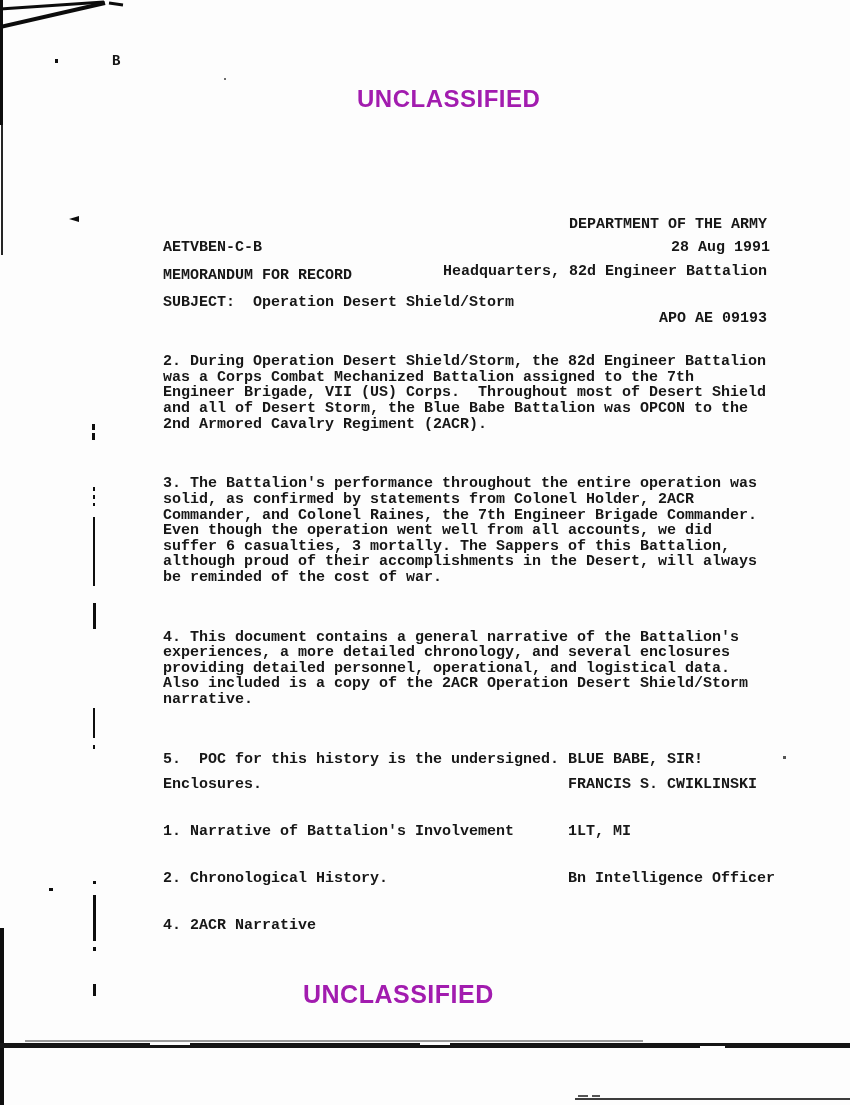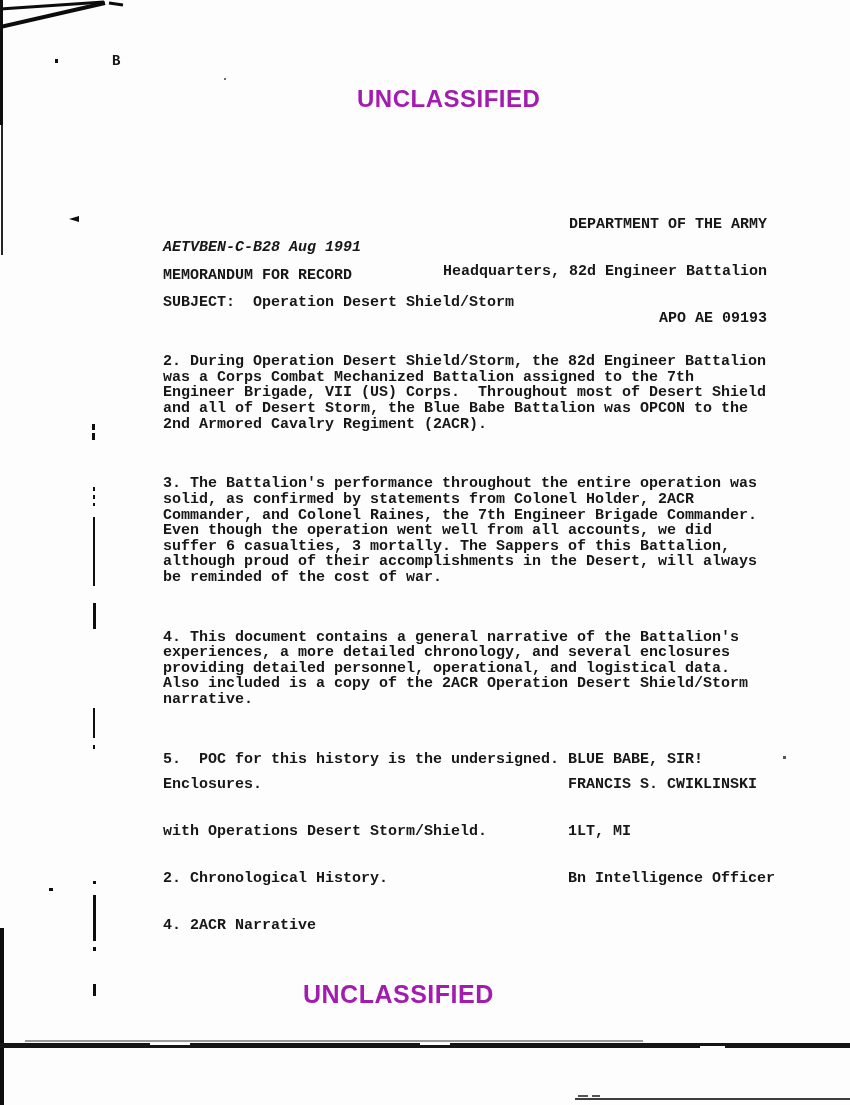--- a/index.html
+++ b/index.html
@@ -26,21 +26,21 @@
     font-weight: bold;
     color: #a21caf;
     letter-spacing: 0.5px;
     white-space: nowrap;
   }
   .para { margin: 0 0 13px 0; }
   .artifact { position: absolute; background: #0e0e0e; }
   .ref-row {
     position: absolute;
     left: 163px; top: 240px; width: 607px;
-    display: flex;  font-style: italic;
+    display: flex; justify-content: space-between;
   }
   .center-block { text-align: right; }
   .enc-line, .sig-line { white-space: pre; }
 </style>
 </head>
 <body>
 
 <div id="page">
 
   <svg class="abs" style="left:0; top:0;" width="130" height="30" viewBox="0 0 130 30">
@@ -90,21 +90,21 @@
     <div class="para">4. This document contains a general narrative of the Battalion's
 experiences, a more detailed chronology, and several enclosures
 providing detailed personnel, operational, and logistical data.
 Also included is a copy of the 2ACR Operation Desert Shield/Storm
 narrative.</div>
     <div class="para">5.  POC for this history is the undersigned. BLUE BABE, SIR!</div>
   </div>
 
   <div class="abs mono" style="left:163px; top:746px;">
     <div class="enc-line">Enclosures.</div>
-    <div class="enc-line">with Operations Desert Storm/Shield.</div>
+    <div class="enc-line">1. Narrative of Battalion's Involvement</div>
     <div class="enc-line">2. Chronological History.</div>
     <div class="enc-line">4. 2ACR Narrative</div>
   </div>
 
   <div class="abs mono" style="left:568px; top:746px;">
     <div class="sig-line">FRANCIS S. CWIKLINSKI</div>
     <div class="sig-line">1LT, MI</div>
     <div class="sig-line">Bn Intelligence Officer</div>
   </div>
   <div class="artifact" style="left:783px; top:756px; width:3px; height:3px; opacity:.7;"></div>

